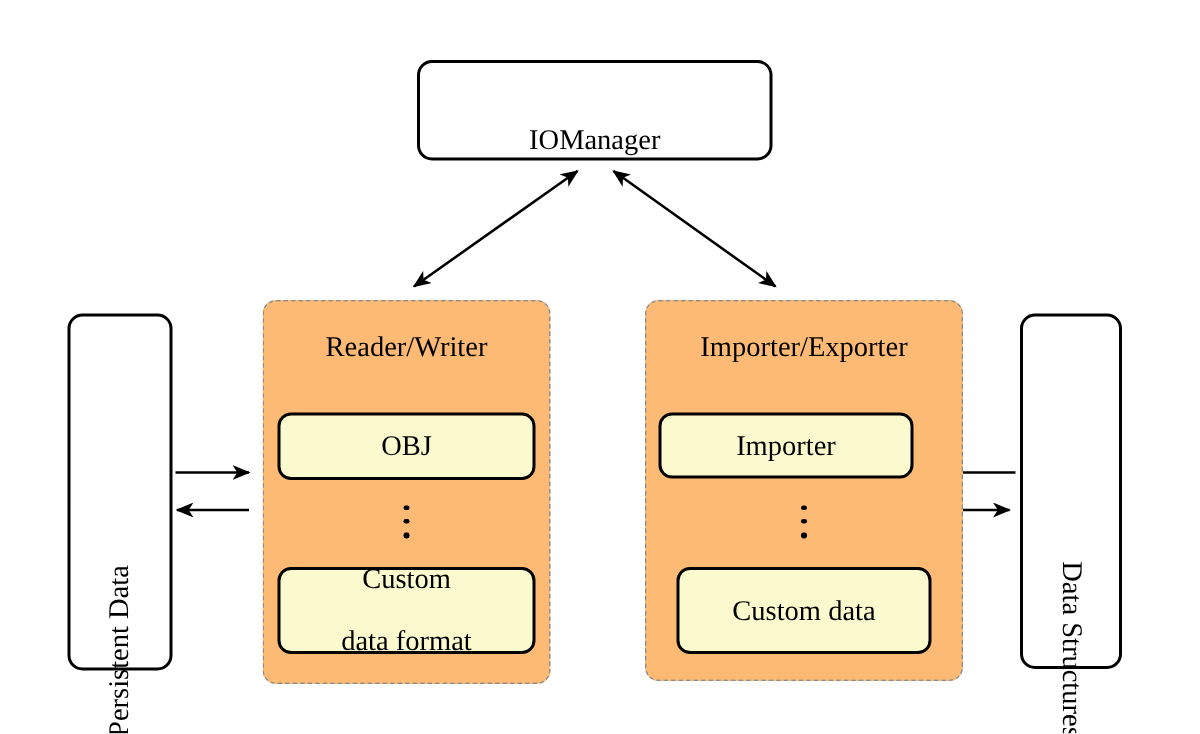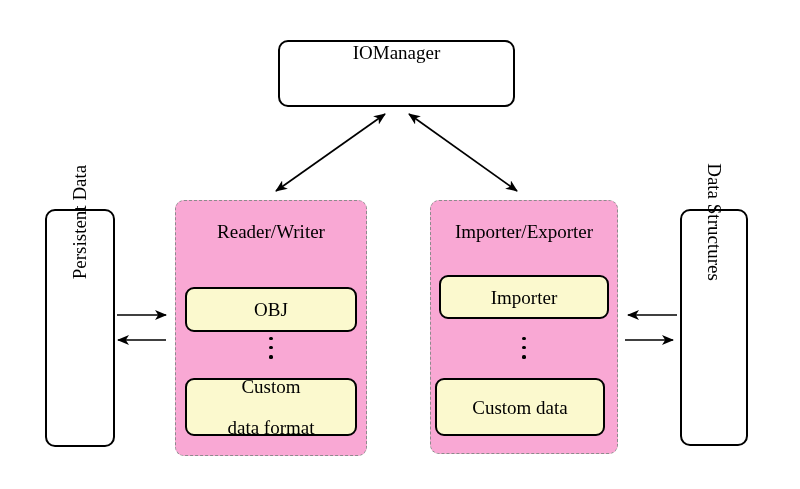--- a/index.html
+++ b/index.html
@@ -17,28 +17,28 @@
     left: 0; top: 0;
     width: 800px; height: 489px;
     pointer-events: none;
   }
   .node {
     position: absolute;
     background: #ffffff;
     border: 2.6px solid #000000;
     border-radius: 10px;
     display: flex;
-    align-items: flex-start;
+    align-items: flex-end;
     justify-content: center;
     font-size: 19px;
     box-sizing: border-box;
   }
   .group {
     position: absolute;
-    background: #f9a8d4;
+    background: #fdba74;
     border: 1.4px dashed #8c8c8c;
     border-radius: 9px;
     box-sizing: border-box;
   }
   .group-title {
     text-align: center;
     margin-top: 20px;
     font-size: 19px;
     white-space: nowrap;
   }
@@ -102,42 +102,42 @@
   <div class="node" style="left:45px; top:209px; width:70px; height:238px;">
     <span class="vtext rot-ccw">Persistent Data</span>
   </div>
 
   <div class="node" style="left:680px; top:209px; width:68px; height:237px;">
     <span class="vtext rot-cw">Data Structures</span>
   </div>
 
   <div class="group" style="left:175px; top:200px; width:192px; height:256px;">
     <div class="group-title">Reader/Writer</div>
-    <div class="item" style="left:9px; top:74px; width:172px; height:45px;margin-top:12px;">
+    <div class="item" style="left:9px; top:74px; width:172px; height:45px;">
       <span>OBJ</span>
     </div>
     <div class="dots" style="top:136px;">
       <i></i>
         <i></i>
         <i></i>
     </div>
     <div class="item" style="left:9px; top:177px; width:172px; height:58px;gap:16px;">
       <span>Custom</span>
       <span>data format</span>
     </div>
   </div>
 
-  <div class="group" style="left:430px; top:200px; width:188px; height:254px;">
+  <div class="group" style="left:430px; top:200px; width:212px; height:254px;">
     <div class="group-title">Importer/Exporter</div>
     <div class="item" style="left:8px; top:74px; width:170px; height:44px;">
       <span>Importer</span>
     </div>
     <div class="dots" style="top:136px;">
       <i></i>
         <i></i>
         <i></i>
     </div>
-    <div class="item" style="left:4px; top:177px; width:170px; height:58px;">
+    <div class="item" style="left:20px; top:177px; width:170px; height:58px;">
       <span>Custom data</span>
     </div>
   </div>
 
 </div>
 
 </body></html>

